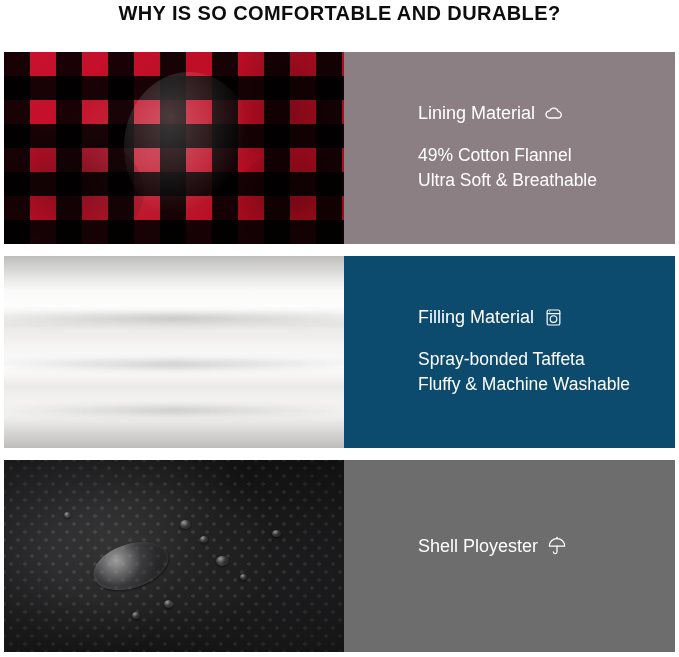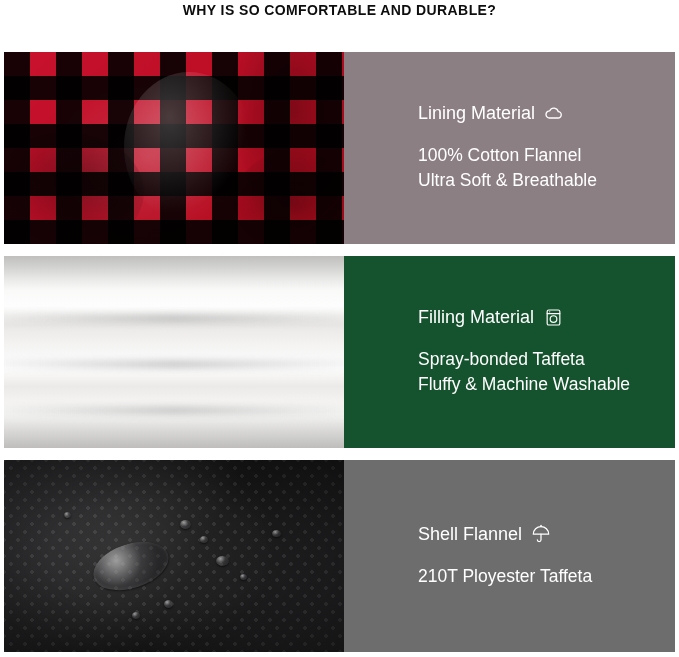--- a/index.html
+++ b/index.html
@@ -18,37 +18,37 @@
     width: 679px;
     height: 657px;
     background: #ffffff;
   }
   .headline {
     position: absolute;
     top: 2px;
     left: 0;
     width: 679px;
     text-align: center;
-    font-size: 14px;
+    font-size: 20px;
     font-weight: bold;
     letter-spacing: 0.4px;
     color: #0d0d0d;
     font-family: "Liberation Sans", sans-serif;
   }
 
   .panel {
     position: absolute;
     left: 4px;
     width: 671px;
     display: flex;
     align-items: stretch;
     overflow: hidden;
   }
   .panel-1 { top: 52px;  height: 192px; background: #8c7f84; }
-  .panel-2 { top: 256px; height: 192px; background: #14532d; }
+  .panel-2 { top: 256px; height: 192px; background: #0c4a6e; }
   .panel-3 { top: 460px; height: 192px; background: #6d6d6d; }
 
   .photo {
     position: relative;
     width: 340px;
     height: 100%;
     flex: 0 0 340px;
     overflow: hidden;
   }
 
@@ -188,21 +188,21 @@
     </div>
     <div class="caption">
       <div class="cap-title">
         <span class="cap-title-text">Lining Material</span>
         <span class="cap-icon">
           <svg width="20" height="20" viewBox="0 0 24 24" fill="none" stroke="#ffffff" stroke-width="1.6" stroke-linecap="round" stroke-linejoin="round">
             <path d="M6.5 18h10.2a3.8 3.8 0 0 0 .4-7.6A5.4 5.4 0 0 0 6.9 9.4 3.9 3.9 0 0 0 6.5 18z"></path>
           </svg>
         </span>
       </div>
-      <div class="cap-line">100% Cotton Flannel</div>
+      <div class="cap-line">49% Cotton Flannel</div>
       <div class="cap-line">Ultra Soft &amp; Breathable</div>
     </div>
   </div>
 
   <div class="panel panel-2">
     <div class="photo photo-batting">
       <div class="shadow-top"></div>
       <div class="streak s1"></div>
       <div class="streak s2"></div>
       <div class="streak s3"></div>
@@ -233,26 +233,25 @@
       <div class="droplet d3"></div>
       <div class="droplet d4"></div>
       <div class="droplet d5"></div>
       <div class="droplet d6"></div>
       <div class="droplet d7"></div>
       <div class="droplet d8"></div>
       <div class="vign"></div>
     </div>
     <div class="caption">
       <div class="cap-title">
-        <span class="cap-title-text">Shell Flannel</span>
+        <span class="cap-title-text">Shell Ployester</span>
         <span class="cap-icon">
           <svg width="20" height="20" viewBox="0 0 24 24" fill="none" stroke="#ffffff" stroke-width="1.5" stroke-linecap="round" stroke-linejoin="round">
             <path d="M2.8 12.2a9.2 9.2 0 0 1 18.4 0z"></path>
             <path d="M12 12.2V19a2.2 2.2 0 0 1-4.4 0"></path>
             <line x1="12" y1="3" x2="12" y2="1.6"></line>
           </svg>
         </span>
       </div>
-      <div class="cap-line">210T Ployester Taffeta</div>
     </div>
   </div>
 
 </div>
 
 </body></html>

